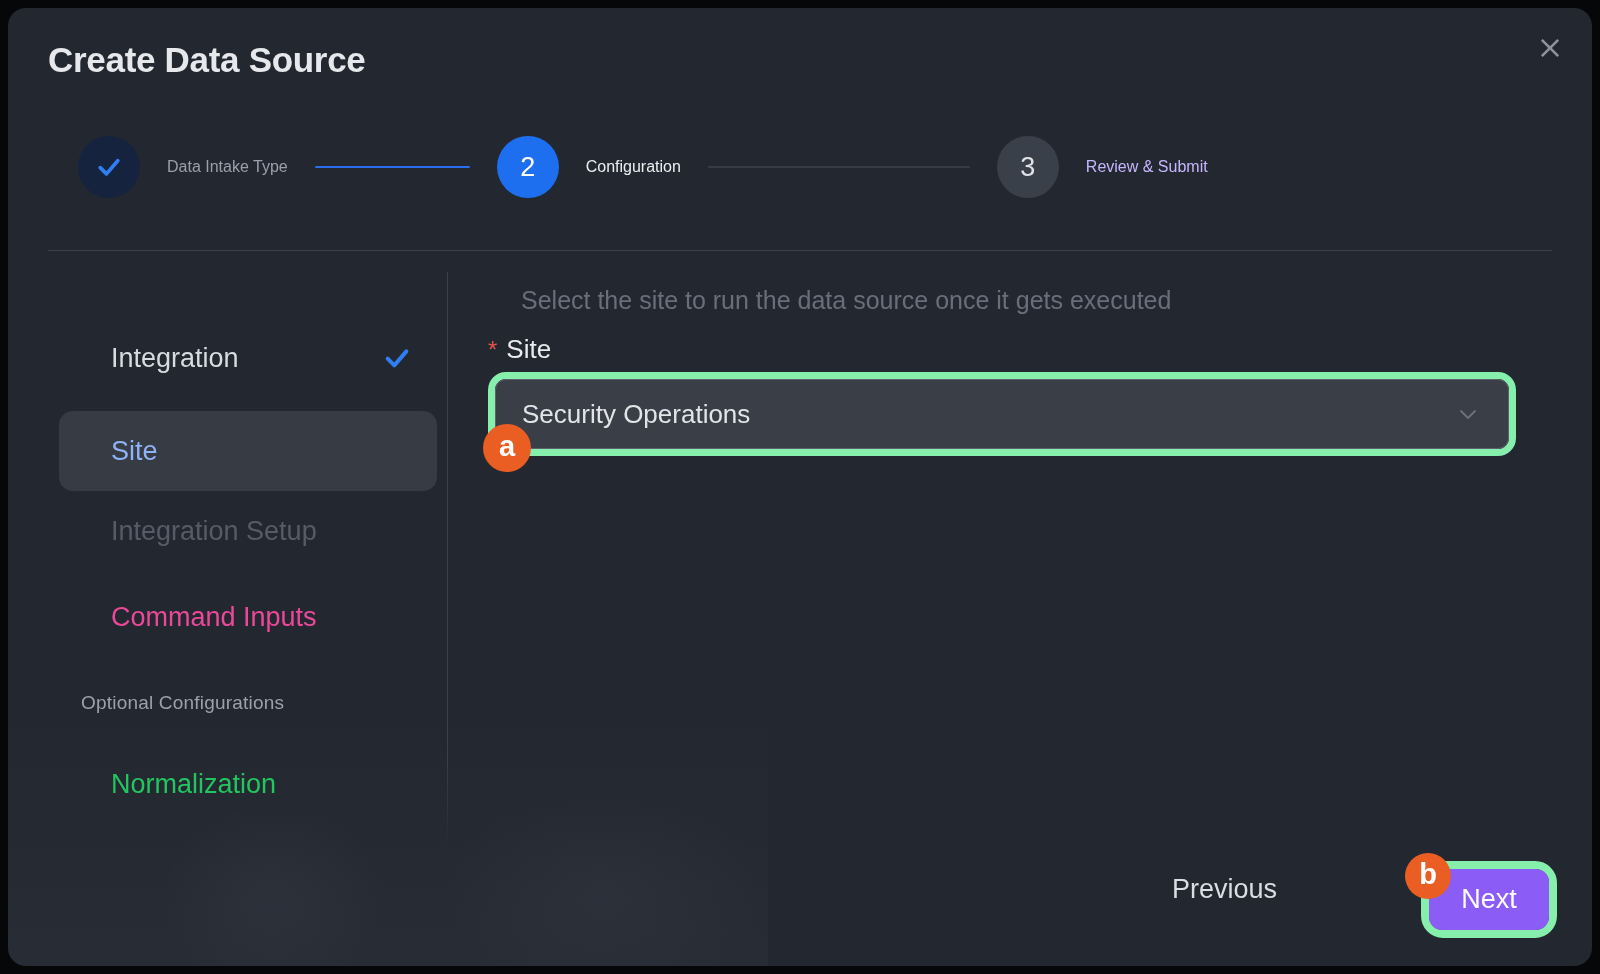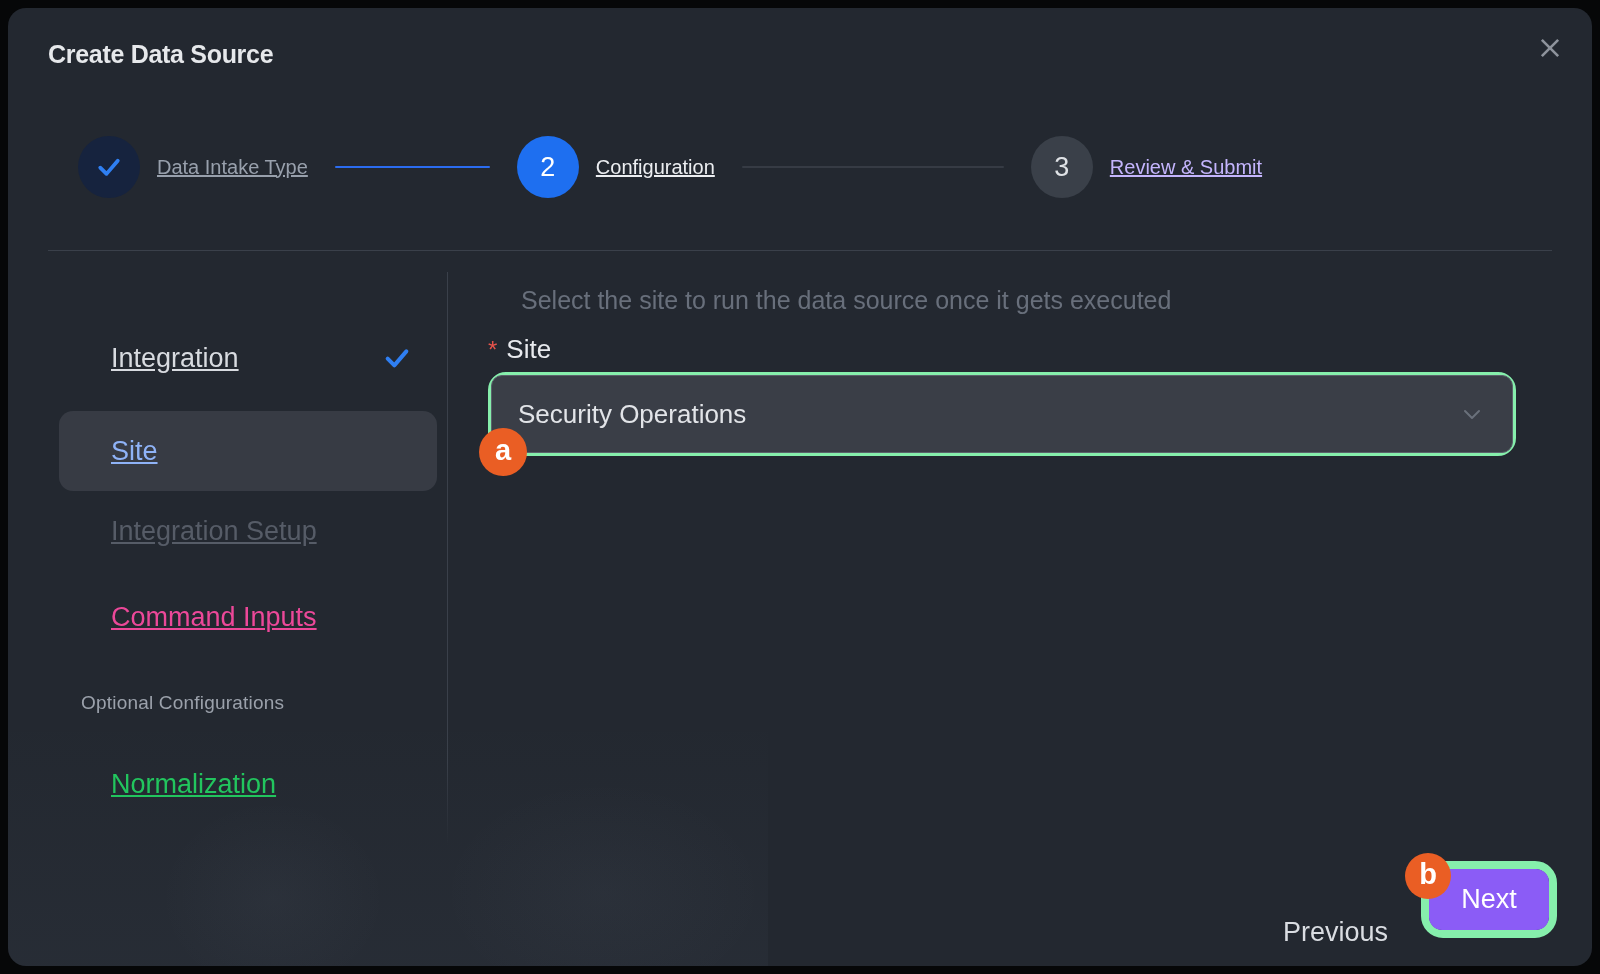--- a/index.html
+++ b/index.html
@@ -14,21 +14,21 @@
   .modal {
     position: absolute; inset: 8px;
     background: #232830;
     border-radius: 18px;
     overflow: hidden;
   }
 
   
   .title {
     position: absolute; left: 40px; top: 32px;
-    font-size: 25px; font-weight: 700; letter-spacing: -0.3px;
+    font-size: 35px; font-weight: 700; letter-spacing: -0.3px;
     color: #E6E8EB;
   }
   .close-btn {
     position: absolute; right: 22px; top: 20px;
     width: 40px; height: 40px;
     display: flex; align-items: center; justify-content: center;
     background: transparent; border: none; cursor: pointer;
   }
   .close-btn svg { width: 28px; height: 28px; stroke: #8E939C; stroke-width: 2.2; }
 
@@ -40,40 +40,40 @@
   .step { display: flex; align-items: center; }
   .step-circle {
     width: 62px; height: 62px; border-radius: 50%;
     display: flex; align-items: center; justify-content: center;
     font-size: 27px; font-weight: 500; flex: 0 0 auto;
   }
   .step-done .step-circle { background: #16233E; }
   .step-done .step-circle svg { width: 30px; height: 30px; stroke: #2F7FF2; stroke-width: 3; fill: none; }
   .step-active .step-circle { background: #1E6FF0; color: #FFFFFF; }
   .step-upcoming .step-circle { background: #3A4049; color: #DFE2E6; }
-  .step-label { margin-left: 17px; font-size: 20px; font-weight: 500; white-space: nowrap; text-decoration: underline; }
+  .step-label { margin-left: 27px; font-size: 16px; font-weight: 500; white-space: nowrap; }
   .step-done .step-label { color: #98A0AC; }
   .step-active .step-label { color: #ECEEF1; }
   .step-upcoming .step-label { color: #c4b5fd; }
   .connector { height: 2px; margin: 0 27px; border-radius: 1px; flex: 0 0 auto; }
   .connector.blue { width: 155px; background: #2B6CF0; }
   .connector.dim  { width: 262px; background: #363B44; }
 
   .h-divider {
     position: absolute; left: 40px; right: 40px; top: 242px;
     height: 1px; background: #3A404A;
   }
 
   
   .sidebar { position: absolute; left: 40px; top: 264px; width: 400px; }
   .side-item {
     position: absolute; left: 11px; width: 378px; height: 50px;
     display: flex; align-items: center;
     padding: 0 24px 0 52px;
-    font-size: 27px; border-radius: 14px; text-decoration: underline;
+    font-size: 27px; border-radius: 14px;
   }
   .side-item.done { color: #D8DBE0; top: 61px; }
   .side-item.done .check { margin-left: auto; }
   .side-item.done .check svg { width: 32px; height: 32px; stroke: #2F7FF2; stroke-width: 3; fill: none; display:block; }
   .side-item.active {
     top: 139px; height: 80px;
     background: #373B44; color: #8FB3F7;
     cursor: pointer;
   }
   .side-item.disabled-1 { top: 234px; color: #565C67; }
@@ -98,21 +98,21 @@
     position: absolute; left: 480px; top: 326px;
     display: flex; align-items: baseline; gap: 9px;
     font-size: 26px;
   }
   .field-label .req { color: #E5534B; font-size: 24px; }
   .field-label .lbl { color: #E8EAEE; font-weight: 500; }
 
   
   .anno-box {
     position: absolute;
-    border: 3px solid #86efac; border-radius: 18px; padding-left: 42px;
+    border: 7px solid #86efac; border-radius: 18px; padding-left: 42px;
   }
   .anno-badge {
     position: absolute; width: 48px; height: 48px; border-radius: 50%;
     background: #EA5E24; color: #FFFFFF;
     font-size: 29px; font-weight: 700;
     display: flex; align-items: center; justify-content: center;
     padding-bottom: 3px;
   }
 
   .anno-a { left: 480px; top: 364px; width: 1028px; height: 84px; }
@@ -125,25 +125,24 @@
     display: flex; align-items: center;
     padding: 0 28px 0 26px;
     cursor: pointer;
   }
   .dropdown .value { font-size: 26px; color: #E2E4E8; }
   .dropdown .chev { margin-left: auto; }
   .dropdown .chev svg { width: 24px; height: 24px; stroke: #6A707B; stroke-width: 2; fill: none; display: block; }
 
   
   .prev-btn {
-    position: absolute; left: 1275px; top: 866px;
+    position: absolute; left: 1164px; top: 866px;
     background: transparent; border: none; cursor: pointer;
     font-size: 27px; color: #DADDE2;
     font-family: inherit;
-    margin-top: 43px;
   }
   .anno-b { left: 1413px; top: 853px; width: 136px; height: 77px; border-width: 8px; border-radius: 22px; }
   .anno-b .anno-badge { left: -24px; top: -16px; width: 46px; height: 46px; }
   .next-btn {
     position: absolute; inset: 0;
     background: #8b5cf6; border: none; border-radius: 13px;
     color: #FFFFFF; font-size: 27px; font-weight: 500;
     cursor: pointer; font-family: inherit;
     display: flex; align-items: center; justify-content: center;
   }

